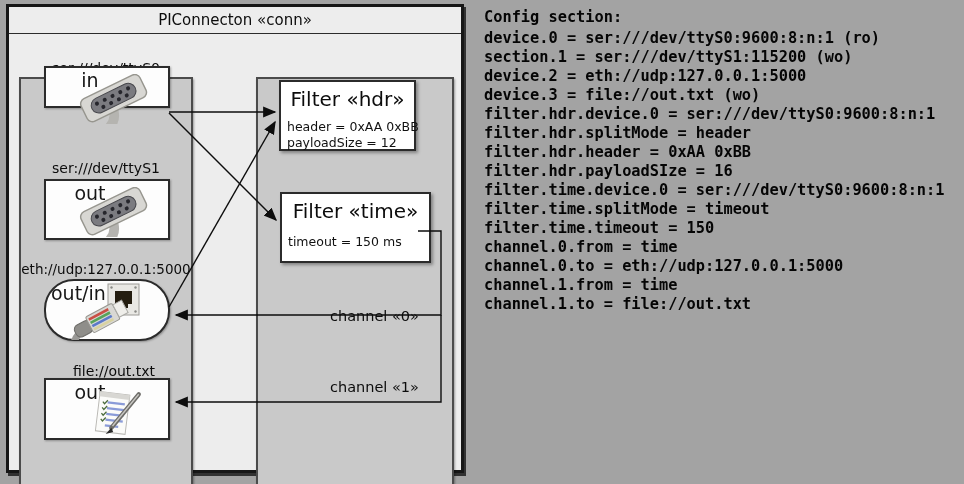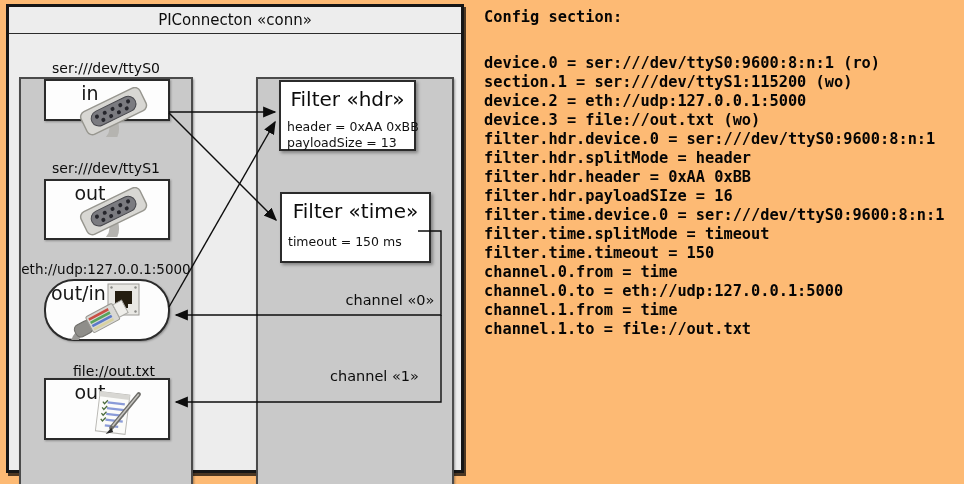--- a/index.html
+++ b/index.html
@@ -1,19 +1,19 @@
 <!DOCTYPE html>
 <html><head>
 <meta charset="utf-8">
 <style>
   * { margin:0; padding:0; box-sizing:border-box; }
   html,body { background:#fff; }
   .canvas {
     position:relative; width:964px; height:484px;
-    background:#fdba74; overflow:hidden;
+    background:#a3a3a3; overflow:hidden;
     font-family:"DejaVu Sans", sans-serif; color:#111;
   }
   
   .outer-box {
     position:absolute; left:6px; top:4px; width:458px; height:469px;
     background:#ededed; border:3px solid #161616;
     box-shadow:2px 3px 0 rgba(0,0,0,0.7);
   }
   .outer-title {
     position:absolute; left:0; top:0; width:100%; height:27px;
@@ -37,21 +37,21 @@
   .dev-label.small { font-size:13.5px; }
   .dev-box {
     position:absolute; left:44px; width:126px; background:#fdfdfd;
     border:2px solid #2b2b2b; box-shadow:1px 1px 2px rgba(0,0,0,0.3);
   }
   .dev-mode {
     position:absolute; top:1px; left:0; right:34px; text-align:center;
     font-size:19px; color:#161616;
   }
   .dev-mode.tl { left:5px; right:auto; text-align:left; }
-  .lbl1 { top:60px; }  .box1 { top:79px;  height:42px; }
+  .lbl1 { top:60px; }  .box1 { top:66px;  height:42px; }
   .lbl2 { top:160px; } .box2 { top:179px; height:61px; }
   .lbl3 { top:261px; } .box3 { top:279px; height:62px;border-radius:30px; }
   .lbl4 { top:363px;padding-left:16px; } .box4 { top:378px; height:62px; }
   .icon-db9     { position:absolute; left:22px; top:6px; }
   .icon-jack    { position:absolute; left:61px; top:2px; }
   .icon-ethcab  { position:absolute; left:18px; top:17px; }
   .icon-notepad { position:absolute; left:45px; top:6px; }
   
   .filter-box {
     position:absolute; background:#ffffff; border:2px solid #2b2b2b;
@@ -61,30 +61,30 @@
   .fbox-time { left:280px; top:192px; width:151px; height:71px; }
   .filter-title { text-align:center; font-size:20px; color:#0c0c0c; }
   .filter-props { margin-top:8px; padding-left:6px; }
   .fbox-time .filter-props { margin-top:11px; }
   .filter-prop { font-size:12.5px; line-height:16px; color:#111; white-space:nowrap; }
   
   .channel-label {
     position:absolute; left:330px; width:120px; font-size:14.5px; color:#0c0c0c;
     white-space:nowrap;
   }
-  .ch0 { top:292px;text-align:center; }
-  .ch1 { top:368px; }
+  .ch0 { top:308px; }
+  .ch1 { top:379px; }
   
   .wires { position:absolute; left:0; top:0; pointer-events:none; }
   
   .config {
     position:absolute; left:484px; top:8px; width:478px;
     font-family:"DejaVu Sans Mono", monospace; font-weight:bold; color:#050505;
   }
-  .config-heading { font-size:15.3px; margin-bottom:28px; }
+  .config-heading { font-size:15.3px; margin-bottom:3px; }
   .cfg-line { font-size:15.3px; line-height:19px; white-space:pre; }
 </style>
 </head>
 <body>
 
 <div class="canvas">
 
   <div class="outer-box">
     <div class="outer-title">PIConnecton «conn»</div>
   </div>
@@ -180,21 +180,21 @@
         <path d="M46,6 L23,42" stroke="#c9c8c4" stroke-width="1.4"></path>
         <path d="M22,44 l-5,7 7.5,-3 z" fill="#2a2a2a"></path>
       </g>
     </svg>
   </div>
 
   <div class="filter-box fbox-hdr">
     <div class="filter-title">Filter «hdr»</div>
     <div class="filter-props">
       <div class="filter-prop">header = 0xAA 0xBB</div>
-      <div class="filter-prop">payloadSize = 13</div>
+      <div class="filter-prop">payloadSize = 12</div>
     </div>
   </div>
   <div class="filter-box fbox-time">
     <div class="filter-title">Filter «time»</div>
     <div class="filter-props">
       <div class="filter-prop">timeout = 150 ms</div>
     </div>
   </div>
 
   <div class="channel-label ch0">channel «0»</div>

